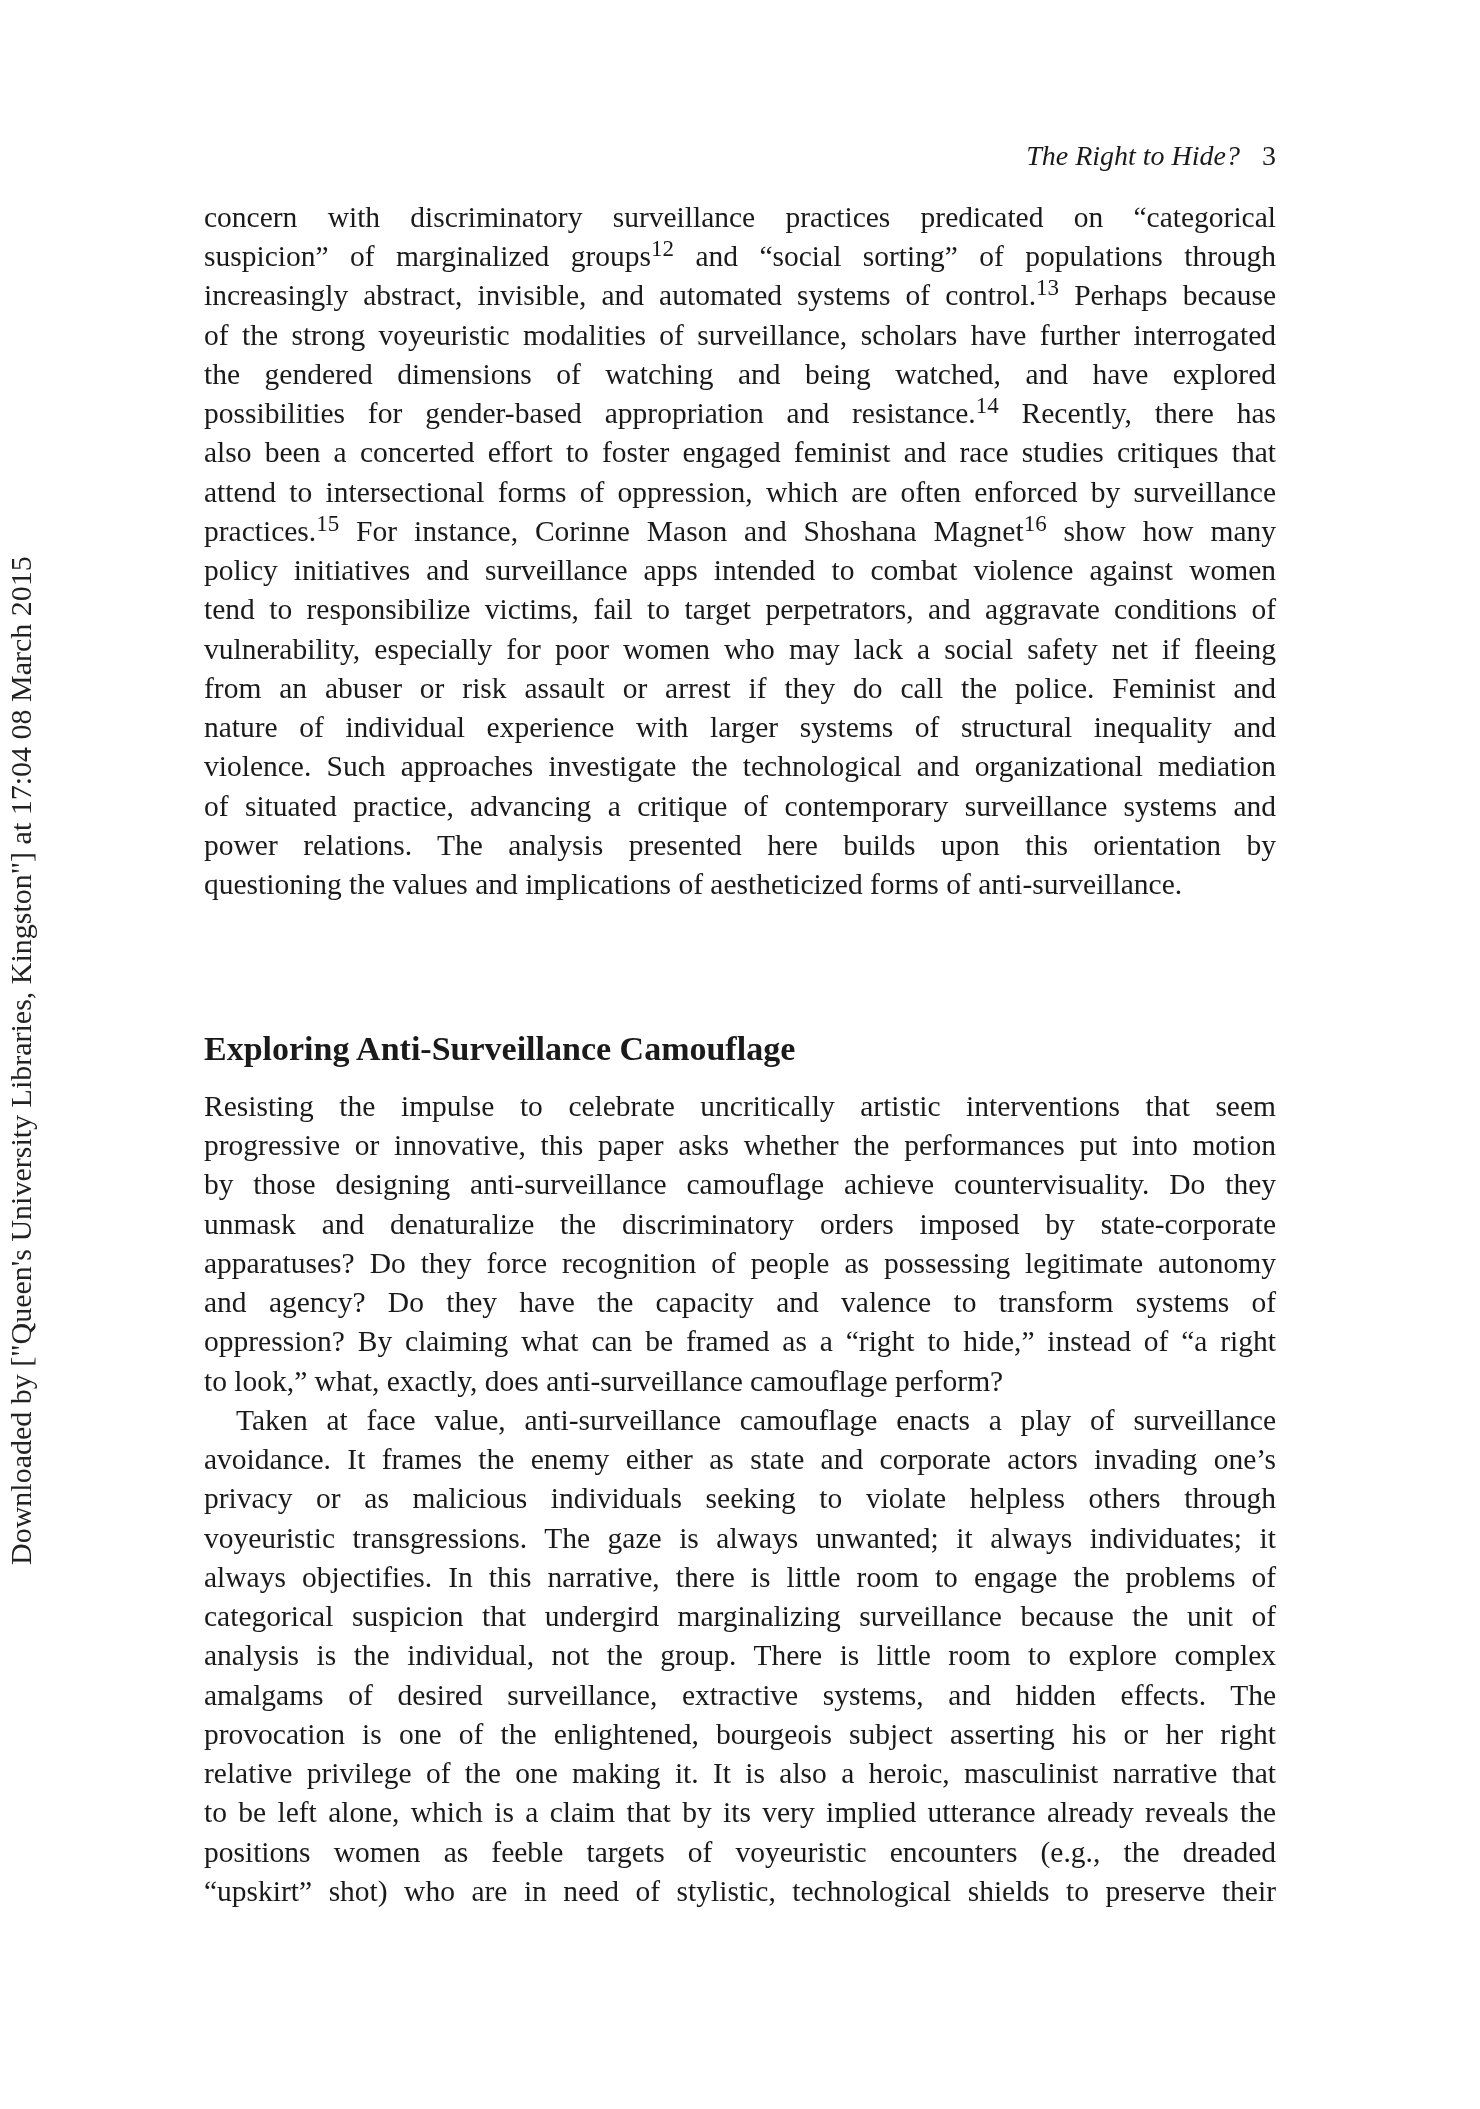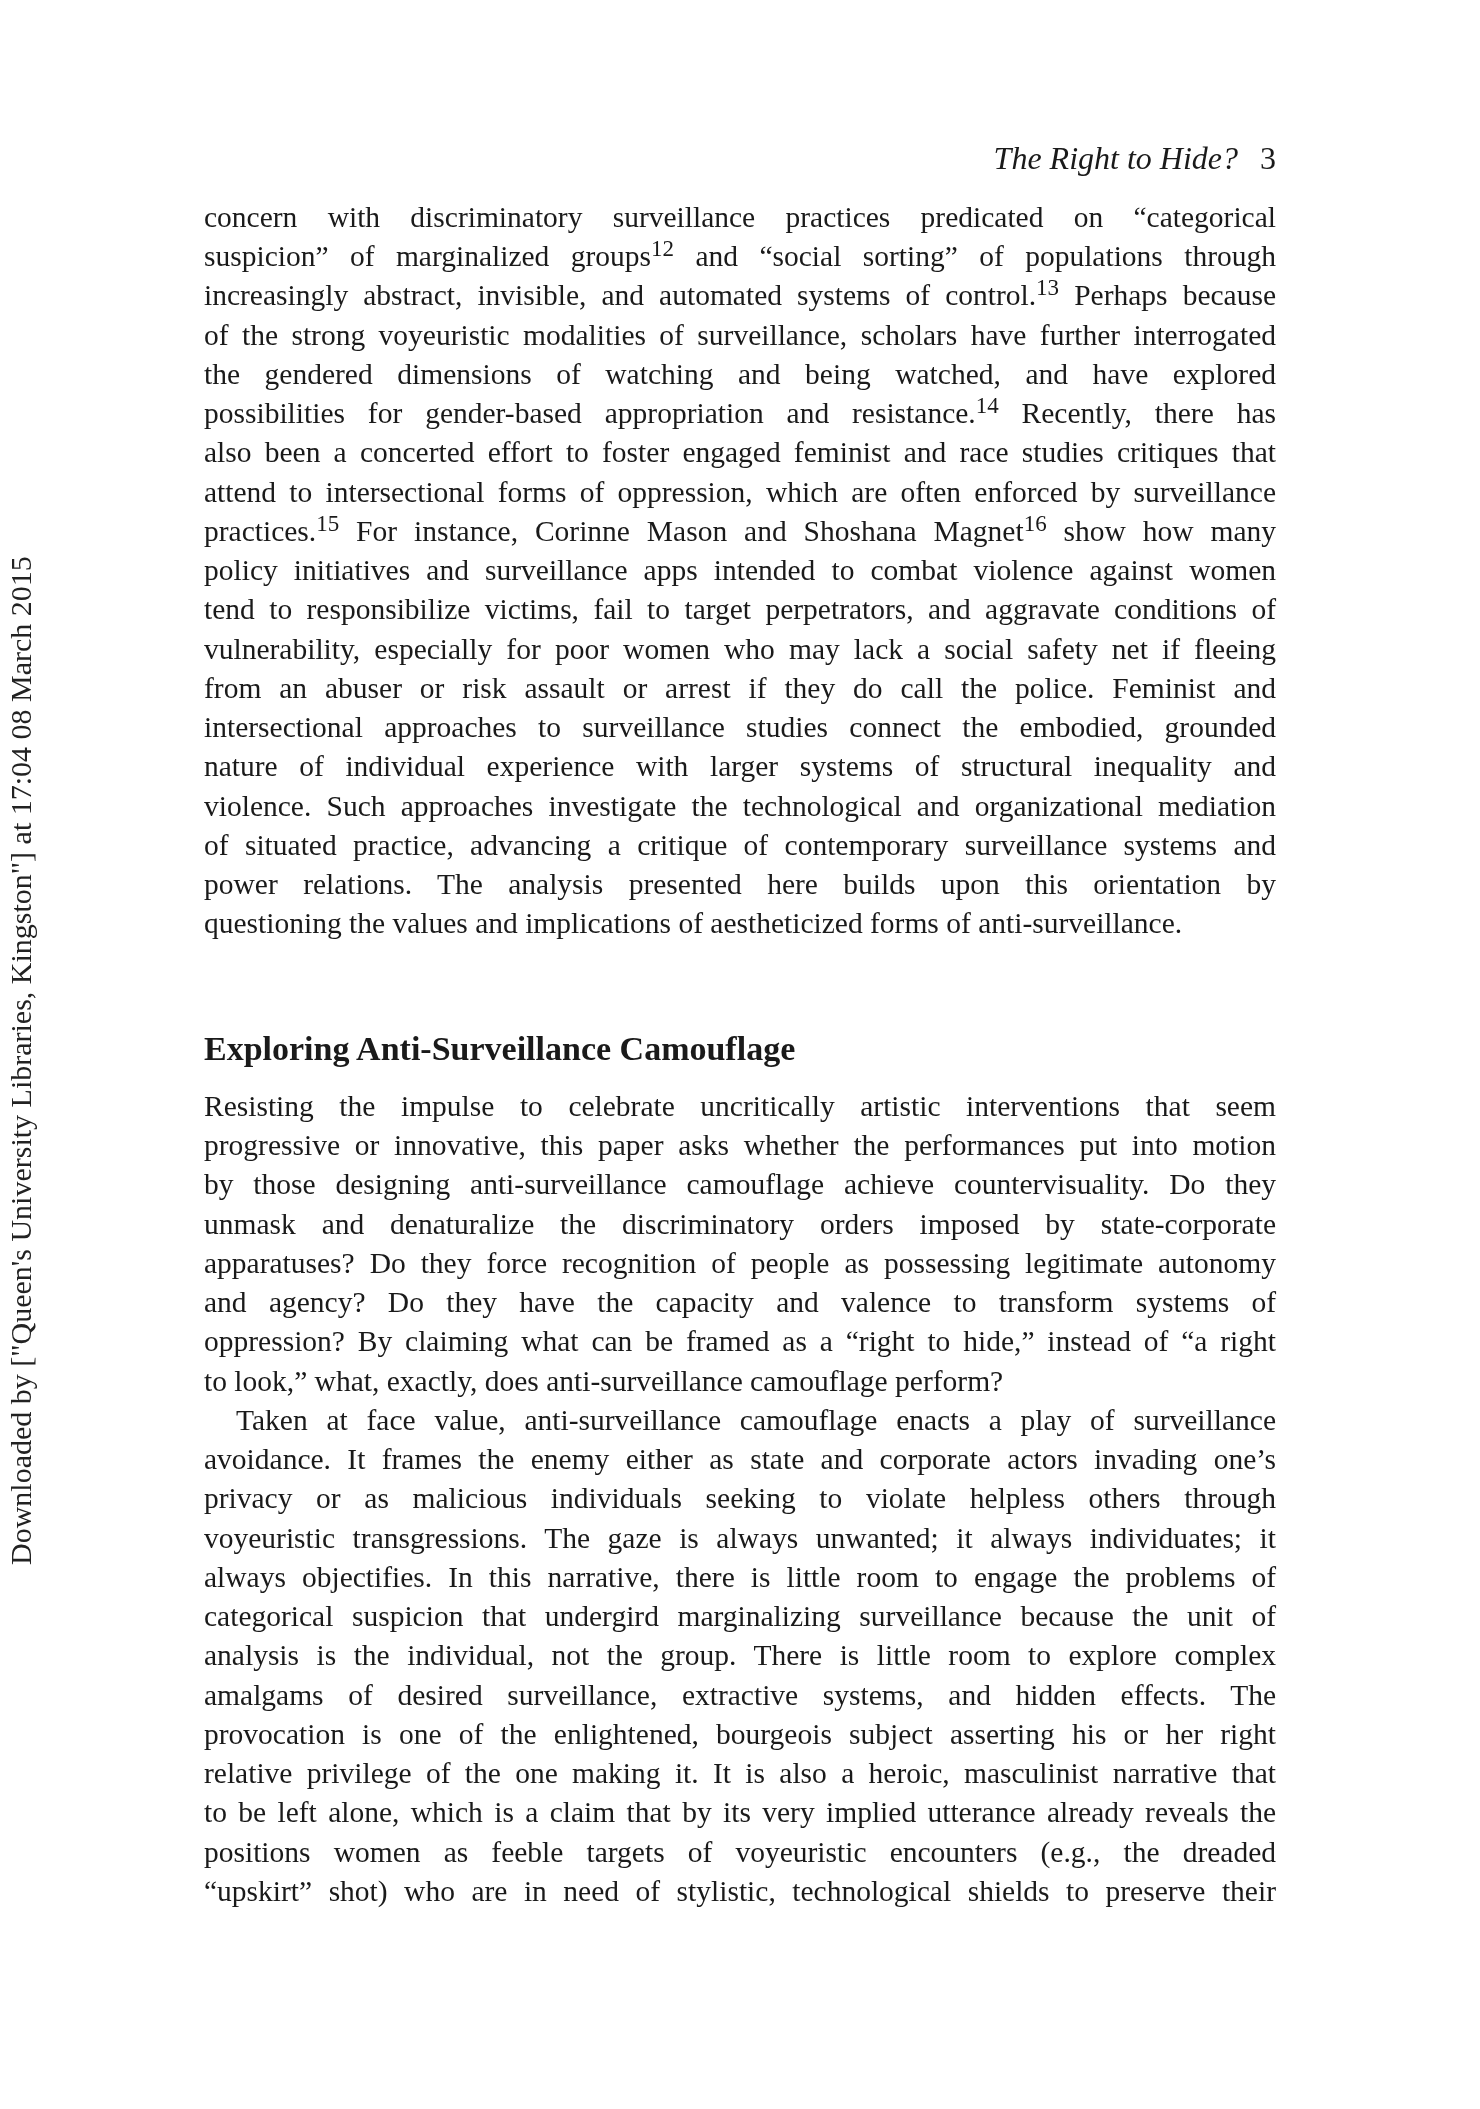--- a/index.html
+++ b/index.html
@@ -1,19 +1,19 @@
 <!DOCTYPE html>
 <html><head>
   <meta charset="utf-8">
   <style>
     html, body { margin: 0; padding: 0; background: #ffffff; }
     body { width: 1480px; height: 2109px; position: relative; overflow: hidden; color: #1a1a1a; }
     .running-head {
       position: absolute; top: 140px; right: 204px; left: 204px;
-      text-align: right; font-family: "Liberation Serif", serif; font-size: 32px;
+      text-align: right; font-family: "Liberation Serif", serif; font-size: 28px;
     }
     .running-head .title { font-style: italic; }
     .running-head .pageno { margin-left: 22px; }
     .textblock {
       position: absolute; left: 204px; width: 1072px;
       font-family: "Liberation Serif", serif; font-size: 29.5px;
     }
     .line {
       height: 39.24px; line-height: 39.24px; white-space: nowrap;
       text-align: justify; text-align-last: justify; display: block;
@@ -47,21 +47,20 @@
   <span class="line"><span>of the strong voyeuristic modalities of surveillance, scholars have further interrogated</span></span>
   <span class="line"><span>the gendered dimensions of watching and being watched, and have explored</span></span>
   <span class="line"><span>possibilities for gender-based appropriation and resistance.</span><sup>14</sup><span> Recently, there has</span></span>
   <span class="line"><span>also been a concerted effort to foster engaged feminist and race studies critiques that</span></span>
   <span class="line"><span>attend to intersectional forms of oppression, which are often enforced by surveillance</span></span>
   <span class="line"><span>practices.</span><sup>15</sup><span> For instance, Corinne Mason and Shoshana Magnet</span><sup>16</sup><span> show how many</span></span>
   <span class="line"><span>policy initiatives and surveillance apps intended to combat violence against women</span></span>
   <span class="line"><span>tend to responsibilize victims, fail to target perpetrators, and aggravate conditions of</span></span>
   <span class="line"><span>vulnerability, especially for poor women who may lack a social safety net if fleeing</span></span>
   <span class="line"><span>from an abuser or risk assault or arrest if they do call the police. Feminist and</span></span>
-  <span class="line"><span>intersectional approaches to surveillance studies connect the embodied, grounded</span></span>
   <span class="line"><span>nature of individual experience with larger systems of structural inequality and</span></span>
   <span class="line"><span>violence. Such approaches investigate the technological and organizational mediation</span></span>
   <span class="line"><span>of situated practice, advancing a critique of contemporary surveillance systems and</span></span>
   <span class="line"><span>power relations. The analysis presented here builds upon this orientation by</span></span>
   <span class="line last"><span>questioning the values and implications of aestheticized forms of anti-surveillance.</span></span>
 </div>
 
 <div class="heading" style="top:1029px;">Exploring Anti-Surveillance Camouflage</div>
 
 <div class="textblock" style="top:1087px;">

